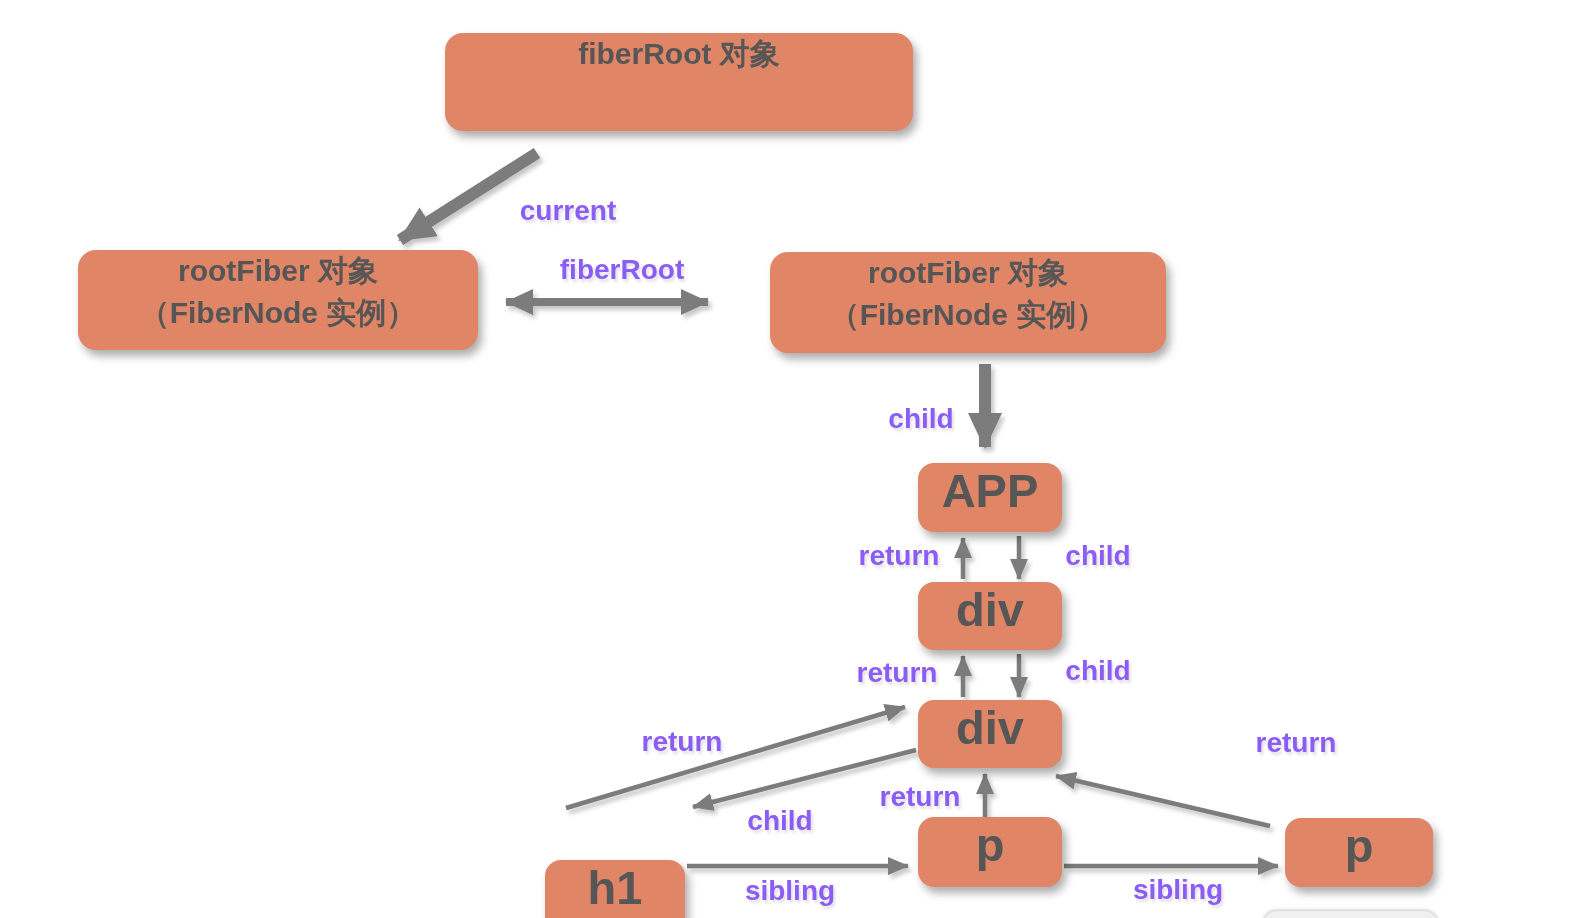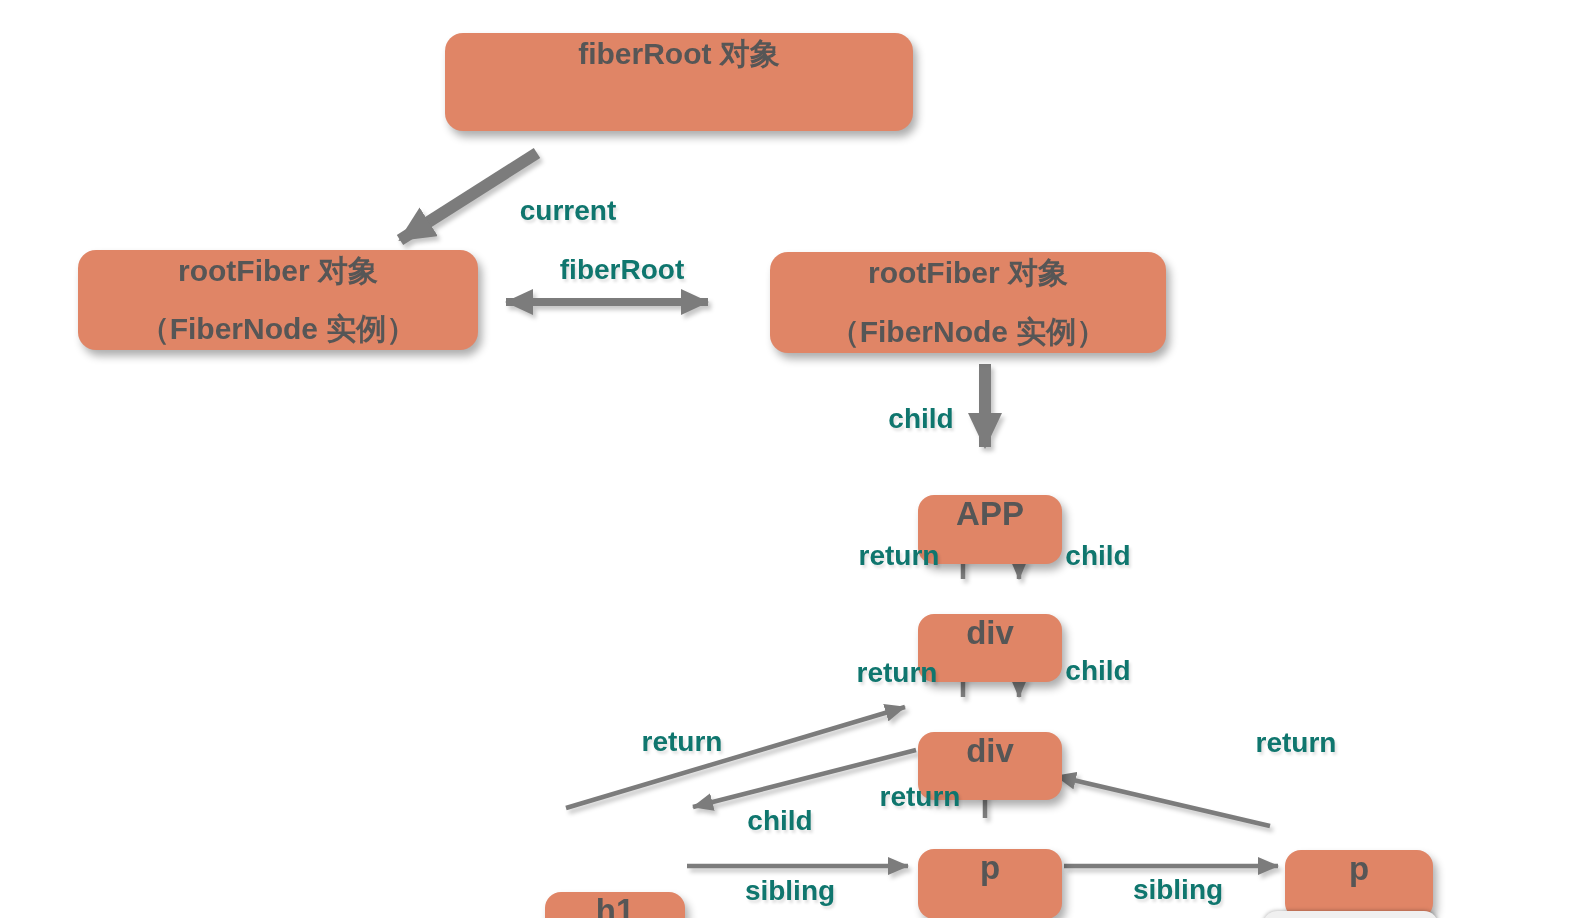--- a/index.html
+++ b/index.html
@@ -19,46 +19,46 @@
   }
   .node {
     position: absolute;
     background: #E08566;
     color: #565656;
     border-radius: 16px;
     box-shadow: 4px 6px 8px rgba(0,0,0,0.32);
     display: flex;
     flex-direction: column;
     align-items: center;
-    justify-content: space-between;
+    justify-content: flex-start;
     text-align: center;
     font-weight: 700;
   }
   .node.big { border-radius: 18px; font-size: 30px; line-height: 42px; }
-  .node.small { font-size: 33px; margin-top: 32px; }
+  .node.small { font-size: 47px; }
   
   .n-fiberroot  { left: 445px;  top: 33px;  width: 468px; height: 98px;  }
   .n-rootfiber-left  { left: 78px;  top: 250px; width: 400px; height: 100px; }
   .n-rootfiber-right { left: 770px; top: 252px; width: 396px; height: 101px; }
   .n-app  { left: 918px;  top: 463px; width: 144px; height: 69px; }
   .n-div1 { left: 918px;  top: 582px; width: 144px; height: 68px; }
   .n-div2 { left: 918px;  top: 700px; width: 144px; height: 68px; }
   .n-h1   { left: 545px;  top: 860px; width: 140px; height: 84px; }
   .n-p1   { left: 918px;  top: 817px; width: 144px; height: 70px; }
   .n-p2   { left: 1285px; top: 818px; width: 148px; height: 69px; }
   .n-partial {
     left: 1263px; top: 911px; width: 175px; height: 34px;
     background: #f0f0f0;
     border-radius: 14px;
     box-shadow: 0 0 4px rgba(0,0,0,0.35);
   }
   .edge-label {
     position: absolute;
     transform: translate(-50%, -50%);
-    color: #0f766e;
+    color: #8b5cf6;
     font-weight: 700;
     font-size: 28px;
     white-space: nowrap;
     text-shadow: 2px 3px 3px rgba(0,0,0,0.12);
   }
   .l-current   { left: 568px;  top: 211px; }
   .l-alternate { left: 622px;  top: 270px; }
   .l-child-root{ left: 921px;  top: 419px; }
   .l-return-app{ left: 899px;  top: 556px; }
   .l-child-app { left: 1098px; top: 556px; }

